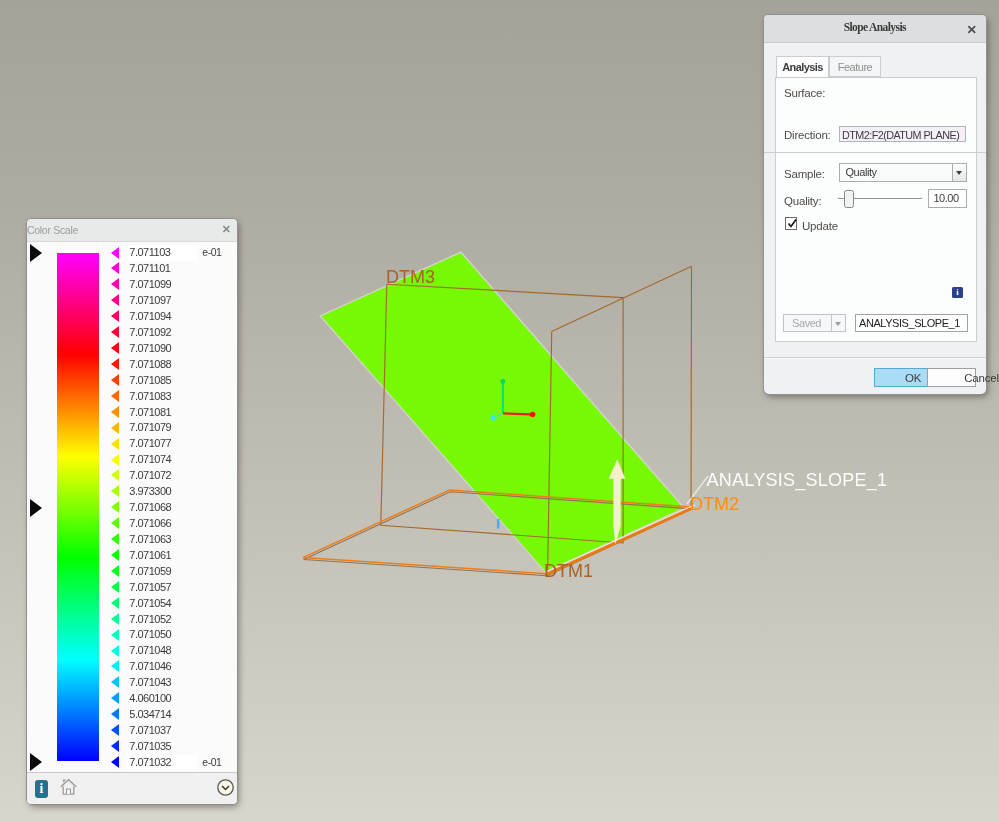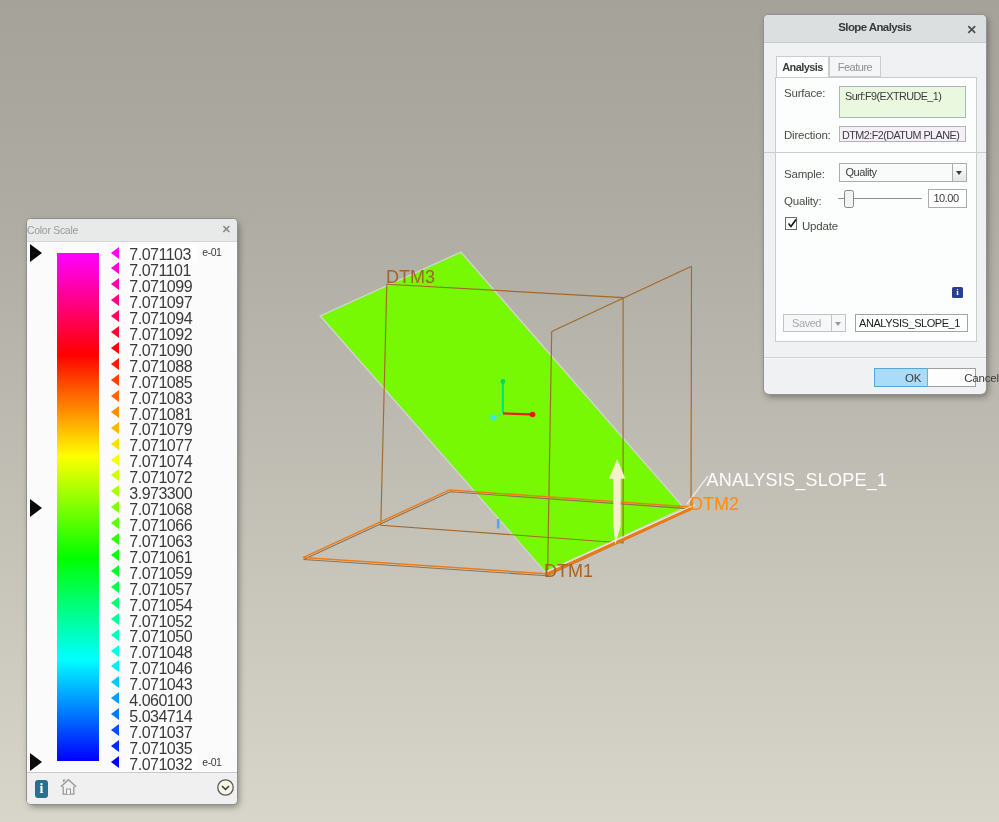--- a/index.html
+++ b/index.html
@@ -14,38 +14,38 @@
     border-bottom:1px solid #d6d7d7;border-radius:4px 4px 0 0;}
   #cscale .tbar .t {position:absolute;width:100%;text-align:left;top:4.5px;font-size:10.5px;letter-spacing:-0.3px;color:#9b9b9b;}
   .xmark {position:absolute;top:3.5px;right:6px;font-size:11px;color:#8a8a8a;font-weight:bold;}
   #cscale .bar {position:absolute;left:29.9px;top:33.9px;width:42.5px;height:508.6px;
     background:linear-gradient(to bottom,#ff00ff 0%,#ff0080 10%,#ff0000 20%,#ff8000 30%,
       #ffff00 40%,#80ff00 50%,#00ff00 60%,#00ff80 70%,#00ffff 80%,#0080ff 90%,#0000ff 100%);}
   .tri {position:absolute;left:83.8px;width:0;height:0;border:6.6px solid transparent;
     border-right-width:8.4px;border-left-width:0;}
   .btri {position:absolute;left:3.2px;width:0;height:0;border:9.3px solid transparent;
     border-left:12.3px solid #0a0a0a;border-right-width:0;}
-  .val {position:absolute;left:102.3px;font-size:16px;letter-spacing:-0.5px;color:#3a3a3a;}
+  .val {position:absolute;left:102.3px;font-size:11px;letter-spacing:-0.5px;color:#3a3a3a;}
   .vbox {position:absolute;left:100px;width:70px;height:15.5px;background:#fff;}
   .eexp {position:absolute;left:175.3px;font-size:10.5px;letter-spacing:-0.5px;color:#3a3a3a;}
   #cscale .foot {position:absolute;left:0;right:0;bottom:0;height:31.5px;background:#eff0ef;
     border-top:1px solid #c9c9c9;border-radius:0 0 4px 4px;}
   .iico {position:absolute;left:8.2px;top:7.5px;width:12.6px;height:17.6px;background:#26718f;
     border-radius:3px;color:#fff;font-family:"Liberation Serif",serif;font-weight:bold;
     font-size:14px;text-align:center;line-height:17px;}
 
   
   #dlg {position:absolute;left:763.5px;top:15px;width:222.5px;height:379px;
     background:#f0f1f2;border-radius:5px;
     box-shadow:0 0 0 1px #8f9194, 2px 3px 6px rgba(40,38,30,.45);
     font-size:11.5px;color:#3c3c3c;}
   #dlg .tbar {position:absolute;left:0;top:0;right:0;height:26.5px;background:#dcdfe0;
     border-bottom:1px solid #c8cbcc;border-radius:4px 4px 0 0;}
   #dlg .tbar .t {position:absolute;width:100%;text-align:center;top:6px;font-size:11.5px;
-    font-weight:bold;color:#3a3a3a;letter-spacing:-0.6px;}
+    font-weight:bold;color:#3a3a3a;letter-spacing:-0.6px;font-family:Liberation Serif, serif;}
   #dlg .xmark {color:#4f4f4f;top:6.5px;right:9px;font-size:12.5px;}
   
   .tab {position:absolute;top:41.1px;height:20.5px;box-sizing:border-box;
     border:1px solid #c9cdd1;text-align:center;line-height:20px;}
   #tab1 {left:12.5px;width:53px;background:#fdfdfd;border-bottom:none;font-weight:bold;
     letter-spacing:-0.6px;font-size:11px;z-index:3;}
   #tab2 {left:65.5px;width:52px;background:#f4f5f6;color:#8f8f8f;font-size:11px;letter-spacing:-0.5px;z-index:2;}
   #panel {position:absolute;left:11.5px;top:61.6px;width:202px;height:265px;background:#fcfdfd;
     border:1px solid #c9cdd1;box-sizing:border-box;z-index:1;}
   .lbl {position:absolute;color:#4c4c46;letter-spacing:-0.2px;z-index:4;}
@@ -228,21 +228,20 @@
 
 <div id="dlg">
   <div class="tbar">
       <div class="t">Slope Analysis</div>
       <div class="xmark">✕</div>
     </div>
   <div id="panel"></div>
   <div id="tab1" class="tab">Analysis</div>
   <div id="tab2" class="tab">Feature</div>
   <div class="lbl" style="left:20.5px;top:72.2px">Surface:</div>
-  <div class="fld" id="fsurf">Surf:F9(EXTRUDE_1)</div>
   <div class="lbl" style="left:20.5px;top:113.5px">Direction:</div>
   <div class="fld" id="fdir">DTM2:F2(DATUM PLANE)</div>
   <div id="sep1"></div>
   <div class="lbl" style="left:20.5px;top:152.5px">Sample:</div>
   <div class="fld" id="fsample">Quality<div class="dropbtn"></div></div>
   <div class="lbl" style="left:20.5px;top:179.6px">Quality:</div>
   <div id="slider-track"></div>
   <div id="slider-handle"></div>
   <div class="fld" id="fqual">10.00</div>
   <div id="chk">

